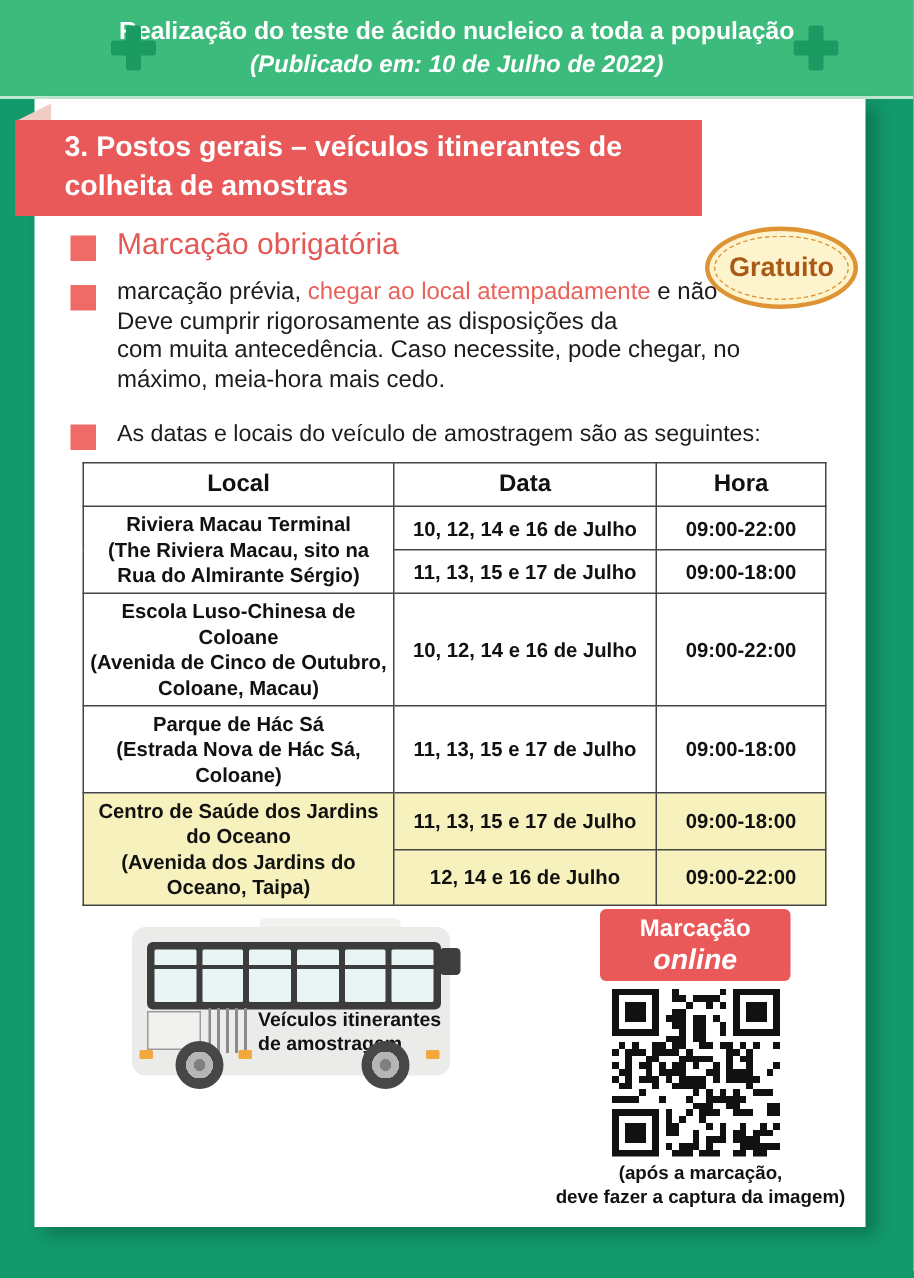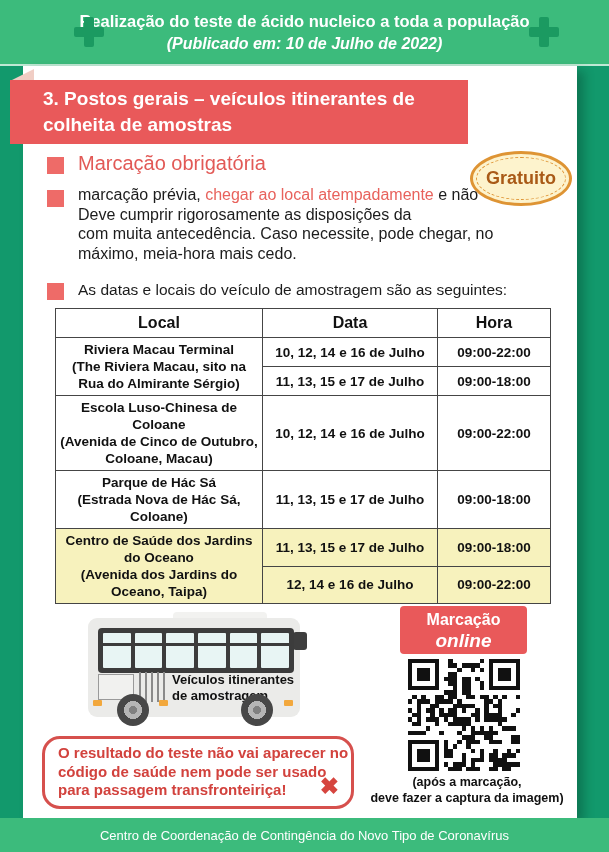--- a/index.html
+++ b/index.html
@@ -425,28 +425,17 @@
         <rect x="20" y="2" width="3" height="3" fill="#111"></rect>
         <rect x="0" y="18" width="7" height="7" fill="#111"></rect>
         <rect x="1" y="19" width="5" height="5" fill="#fff"></rect>
         <rect x="2" y="20" width="3" height="3" fill="#111"></rect>
       </svg>
     <div class="ob-caption">
       <div>(após a marcação,</div>
       <div>deve fazer a captura da imagem)</div>
     </div>
 
-    <div class="warning">
-      <div id="warning-lines">
-          <div>O resultado do teste não vai aparecer no</div>
-          <div>código de saúde nem pode ser usado</div>
-          <div>para passagem transfronteiriça!</div>
-        </div>
-      <span class="x">✖</span>
-    </div>
 
   </div>
 
-  <div class="footer">
-    <span>Centro de Coordenação de Contingência do Novo Tipo de Coronavírus</span>
-  </div>
 
 </div>
 
 </body></html>

